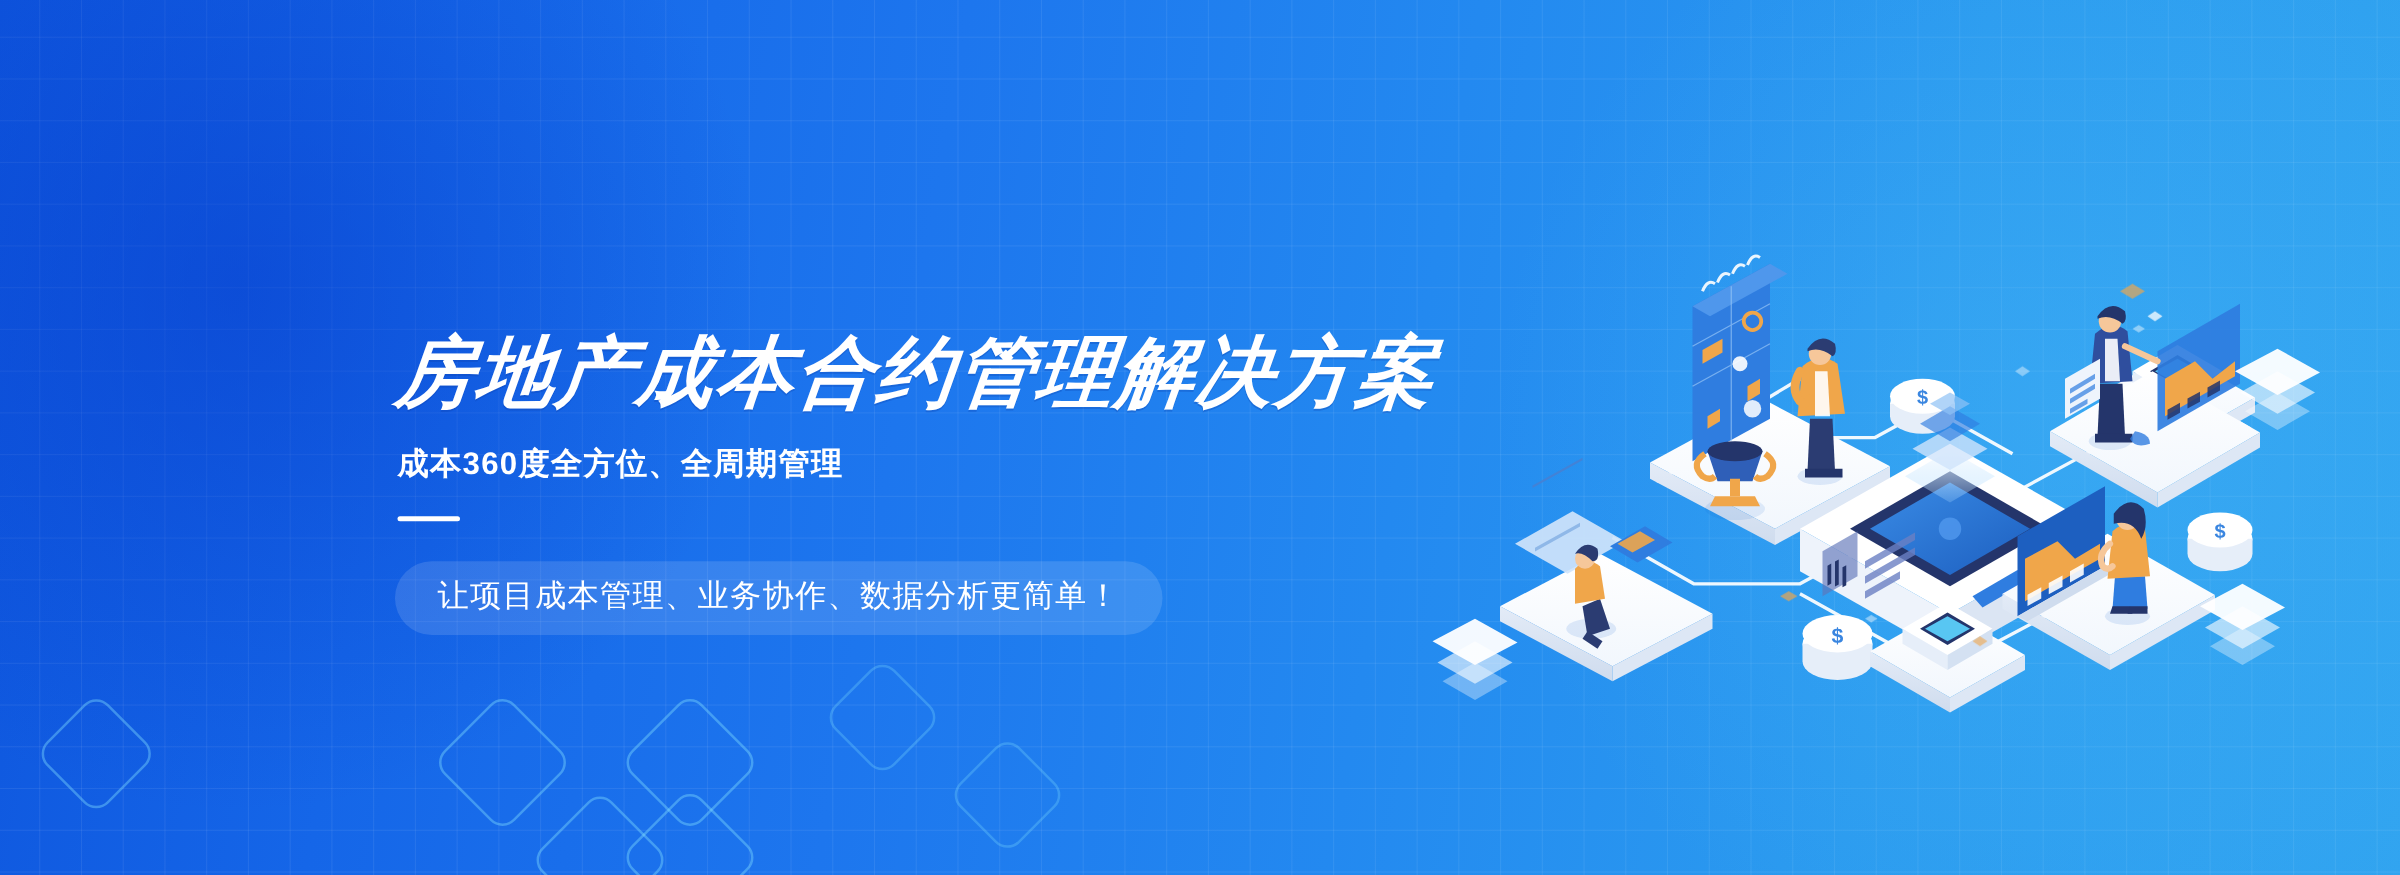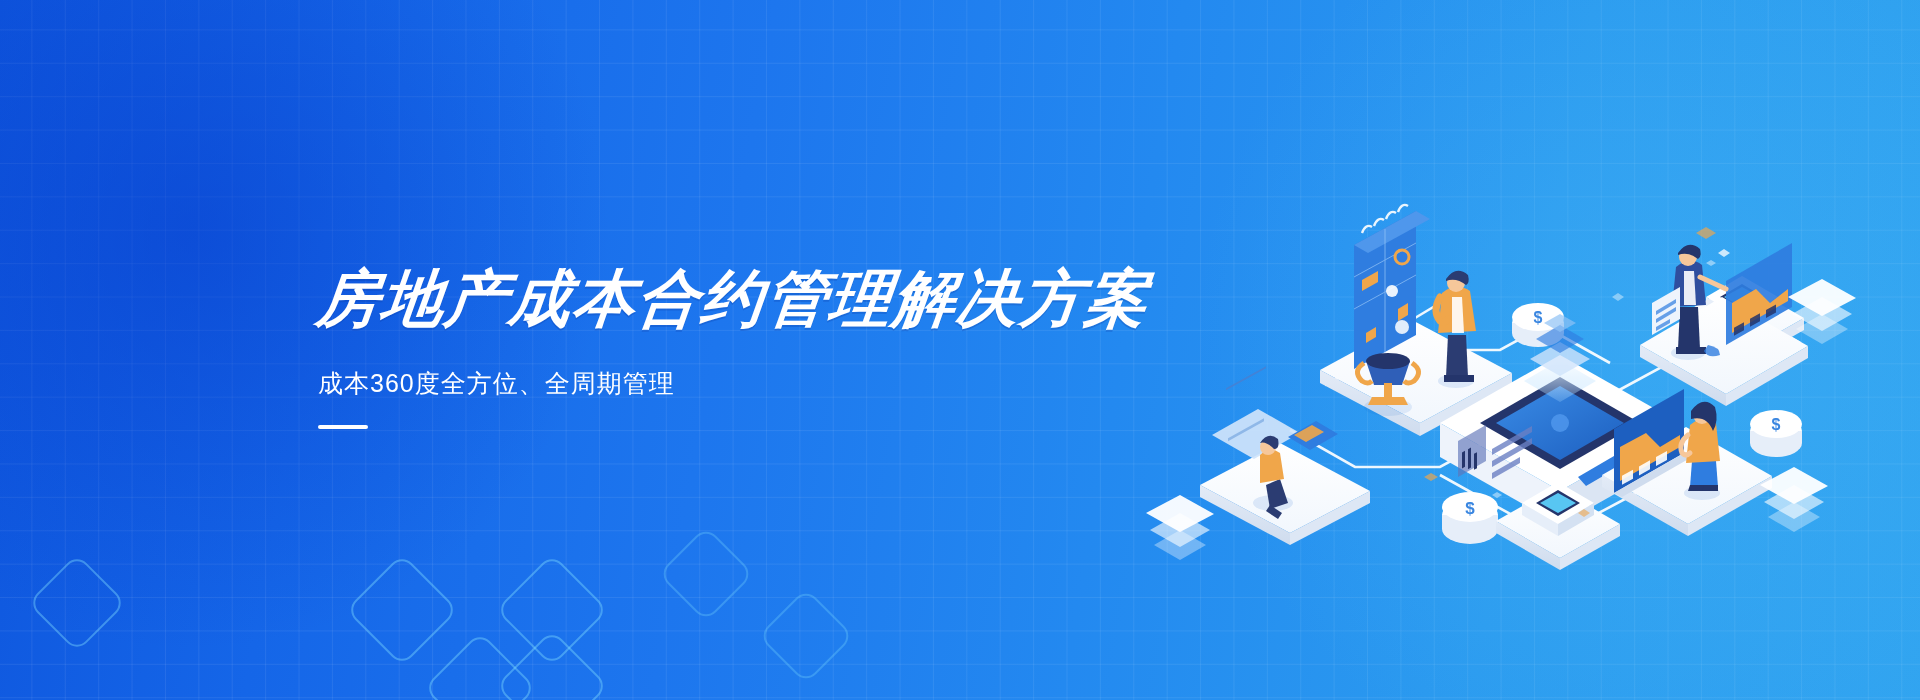--- a/index.html
+++ b/index.html
@@ -74,24 +74,24 @@
     font-weight: 700;
     font-style: italic;
     letter-spacing: 2px;
     color: #ffffff;
     white-space: nowrap;
     transform: skewX(-6deg);
     transform-origin: left bottom;
     text-shadow: 0 2px 0 rgba(10,60,170,0.28);
   }
   .subhead {
-    margin: 38px 0 0 4px;
+    margin: 26px 0 0 4px;
     font-size: 25px;
     line-height: 1.2;
-    font-weight: 400;
+    font-weight: 700;
     color: #ffffff;
     letter-spacing: 1px;
     white-space: nowrap;
   }
   .rule {
     margin: 27px 0 0 4px;
     width: 50px;
     height: 4px;
     background: #ffffff;
     border-radius: 2px;
@@ -133,20 +133,21 @@
   <div class="deco" style="left:440px; top:648px; width:76px; height:76px;"></div>
   <div class="deco" style="left:512px; top:570px; width:76px; height:76px;"></div>
   <div class="deco" style="left:512px; top:646px; width:76px; height:76px;"></div>
   <div class="deco" style="left:672px; top:540px; width:64px; height:64px; border-color:rgba(130,225,255,0.28);"></div>
   <div class="deco" style="left:772px; top:602px; width:64px; height:64px; border-color:rgba(130,225,255,0.28);"></div>
 
   <div class="copy">
     <h1 class="headline">房地产成本合约管理解决方案</h1>
     <div class="subhead">成本360度全方位、全周期管理</div>
     <div class="rule"></div>
+    <div class="pill">让项目成本管理、业务协作、数据分析更简单！</div>
   </div>
 
   <div class="illustration">
     <svg viewBox="0 0 740 400" xmlns="http://www.w3.org/2000/svg">
       <defs>
         <linearGradient id="plateTop" x1="0" y1="0" x2="0" y2="1">
           <stop offset="0%" stop-color="#ffffff"></stop>
           <stop offset="100%" stop-color="#f2f7fd"></stop>
         </linearGradient>
         <linearGradient id="plateSide" x1="0" y1="0" x2="0" y2="1">

